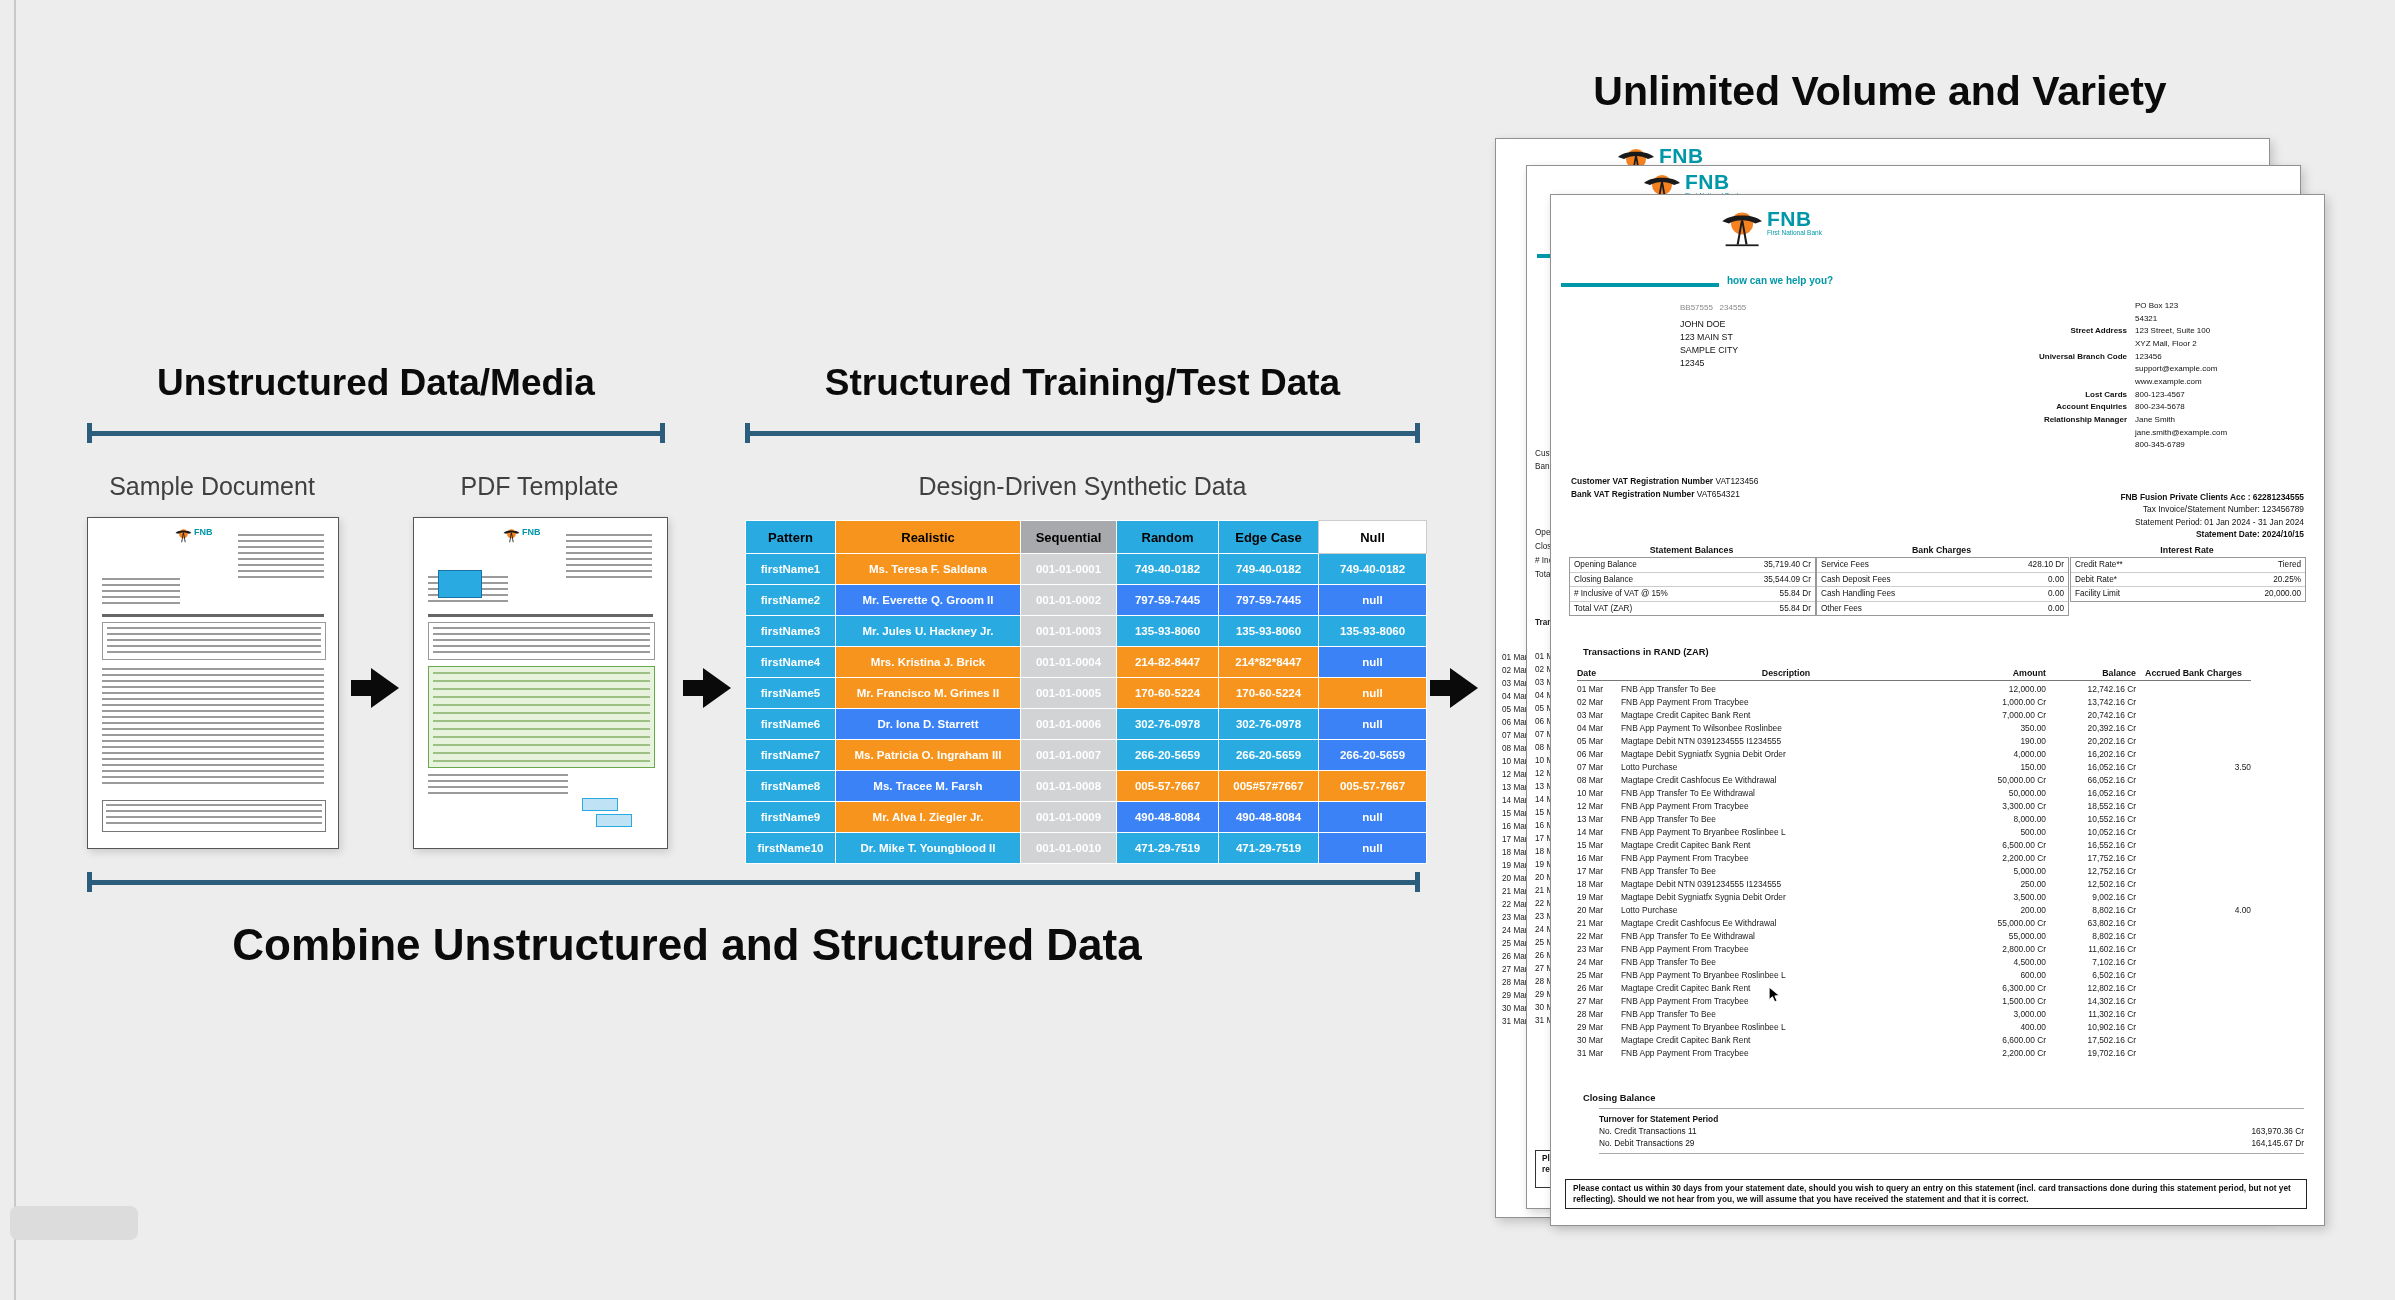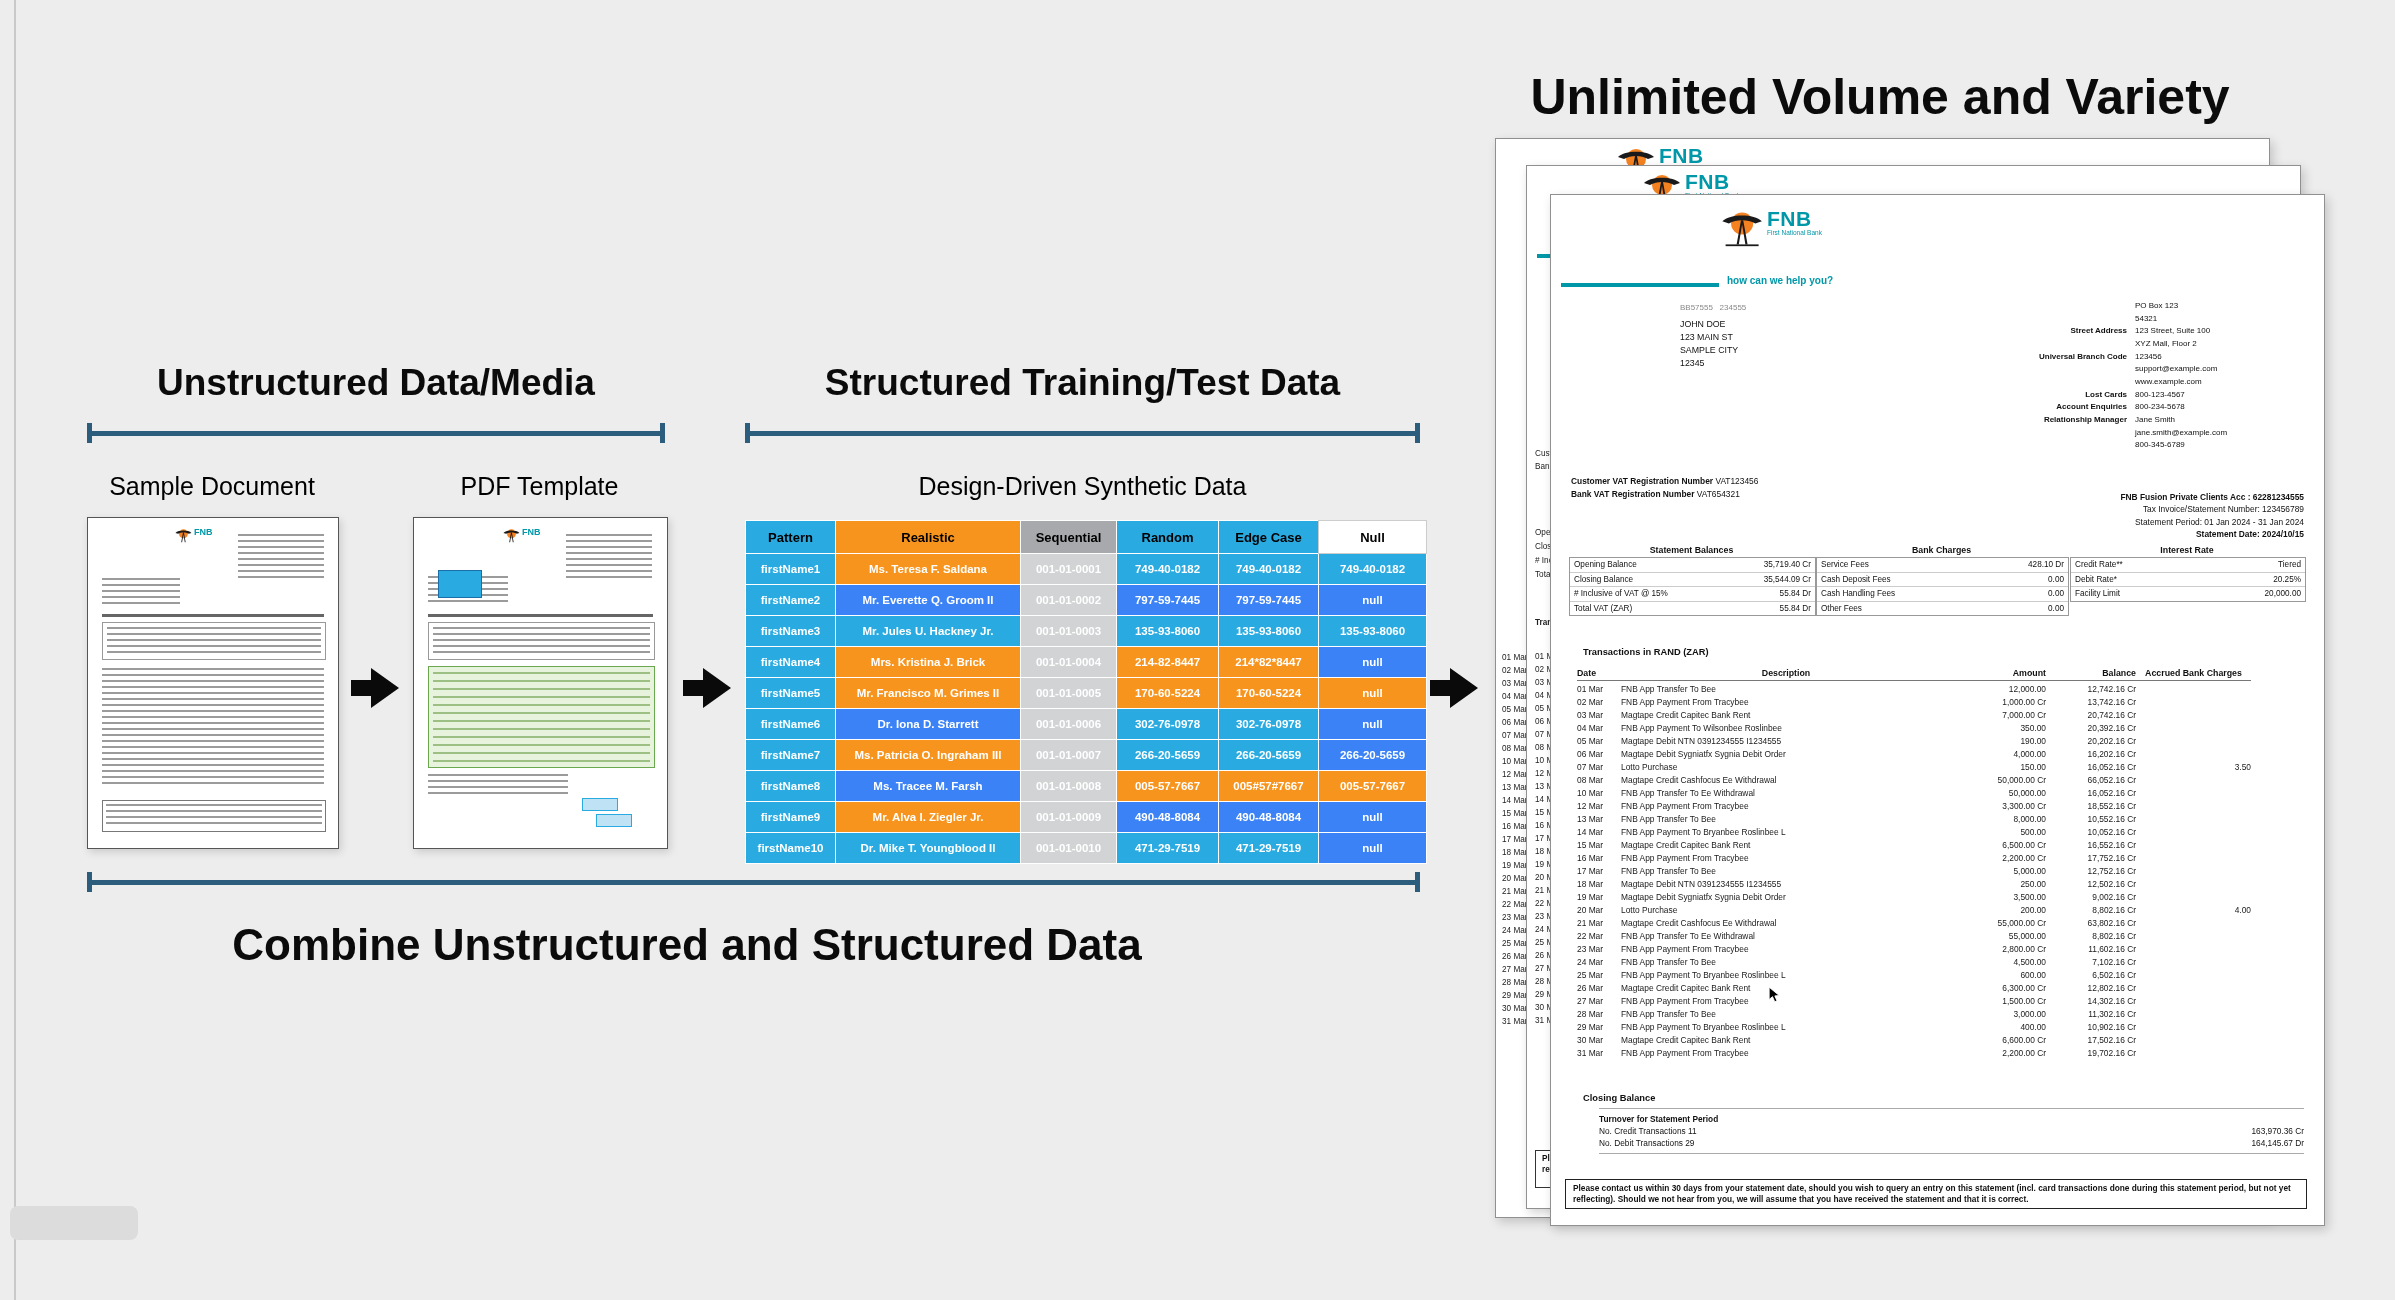--- a/index.html
+++ b/index.html
@@ -1,20 +1,20 @@
 <!DOCTYPE html>
 <html><head>
 <meta charset="utf-8">
 <style>
   html,body{margin:0;padding:0;overflow:hidden}
   body{width:2395px;height:1300px;position:relative;background:#EDEDED;
        font-family:"Liberation Sans","DejaVu Sans",sans-serif;color:#111}
   
   .h1{position:absolute;font-weight:bold;color:#0b0b0b;text-align:center;white-space:nowrap}
-  .sub{position:absolute;font-size:25px;color:#000000;text-align:center;white-space:nowrap}
+  .sub{position:absolute;font-size:25px;color:#404040;text-align:center;white-space:nowrap}
   
   .bracket{position:absolute;height:20px}
   .bracket .bar{position:absolute;left:0;right:0;top:8px;height:5px;background:#2C5D7C}
   .bracket .t{position:absolute;top:0;width:5px;height:20px;background:#2C5D7C}
   .bracket .t.l{left:0}.bracket .t.r{right:0}
   
   .arrow{position:absolute;width:48px;height:48px}
   
   .thumb{position:absolute;background:#fff;border:1px solid #555;box-shadow:2px 3px 8px rgba(0,0,0,.15)}
   .tl{position:absolute;background:repeating-linear-gradient(to bottom,#9b9b9b 0 2px,transparent 2px 6px)}
@@ -90,21 +90,21 @@
   .cursor{position:absolute;z-index:10}
 </style>
 </head>
 <body>
 
 <div class="edge-line"></div>
 <div class="corner-blob"></div>
 
 <div class="h1" style="left:87px;width:578px;top:362px;font-size:37px">Unstructured Data/Media</div>
 <div class="h1" style="left:745px;width:675px;top:362px;font-size:37px">Structured Training/Test Data</div>
-<div class="h1" style="left:1450px;width:860px;top:68px;font-size:50px">Unlimited Volume and Variety</div>
+<div class="h1" style="left:1450px;width:860px;top:68px;font-size:41px">Unlimited Volume and Variety</div>
 <div class="h1" style="left:87px;width:1200px;top:920px;font-size:44px">Combine Unstructured and Structured Data</div>
 
 <div class="bracket" style="left:87px;top:423px;width:578px">
     <div class="t l"></div>
     <div class="bar"></div>
     <div class="t r"></div>
   </div>
 <div class="bracket" style="left:745px;top:423px;width:675px">
     <div class="t l"></div>
     <div class="bar"></div>

